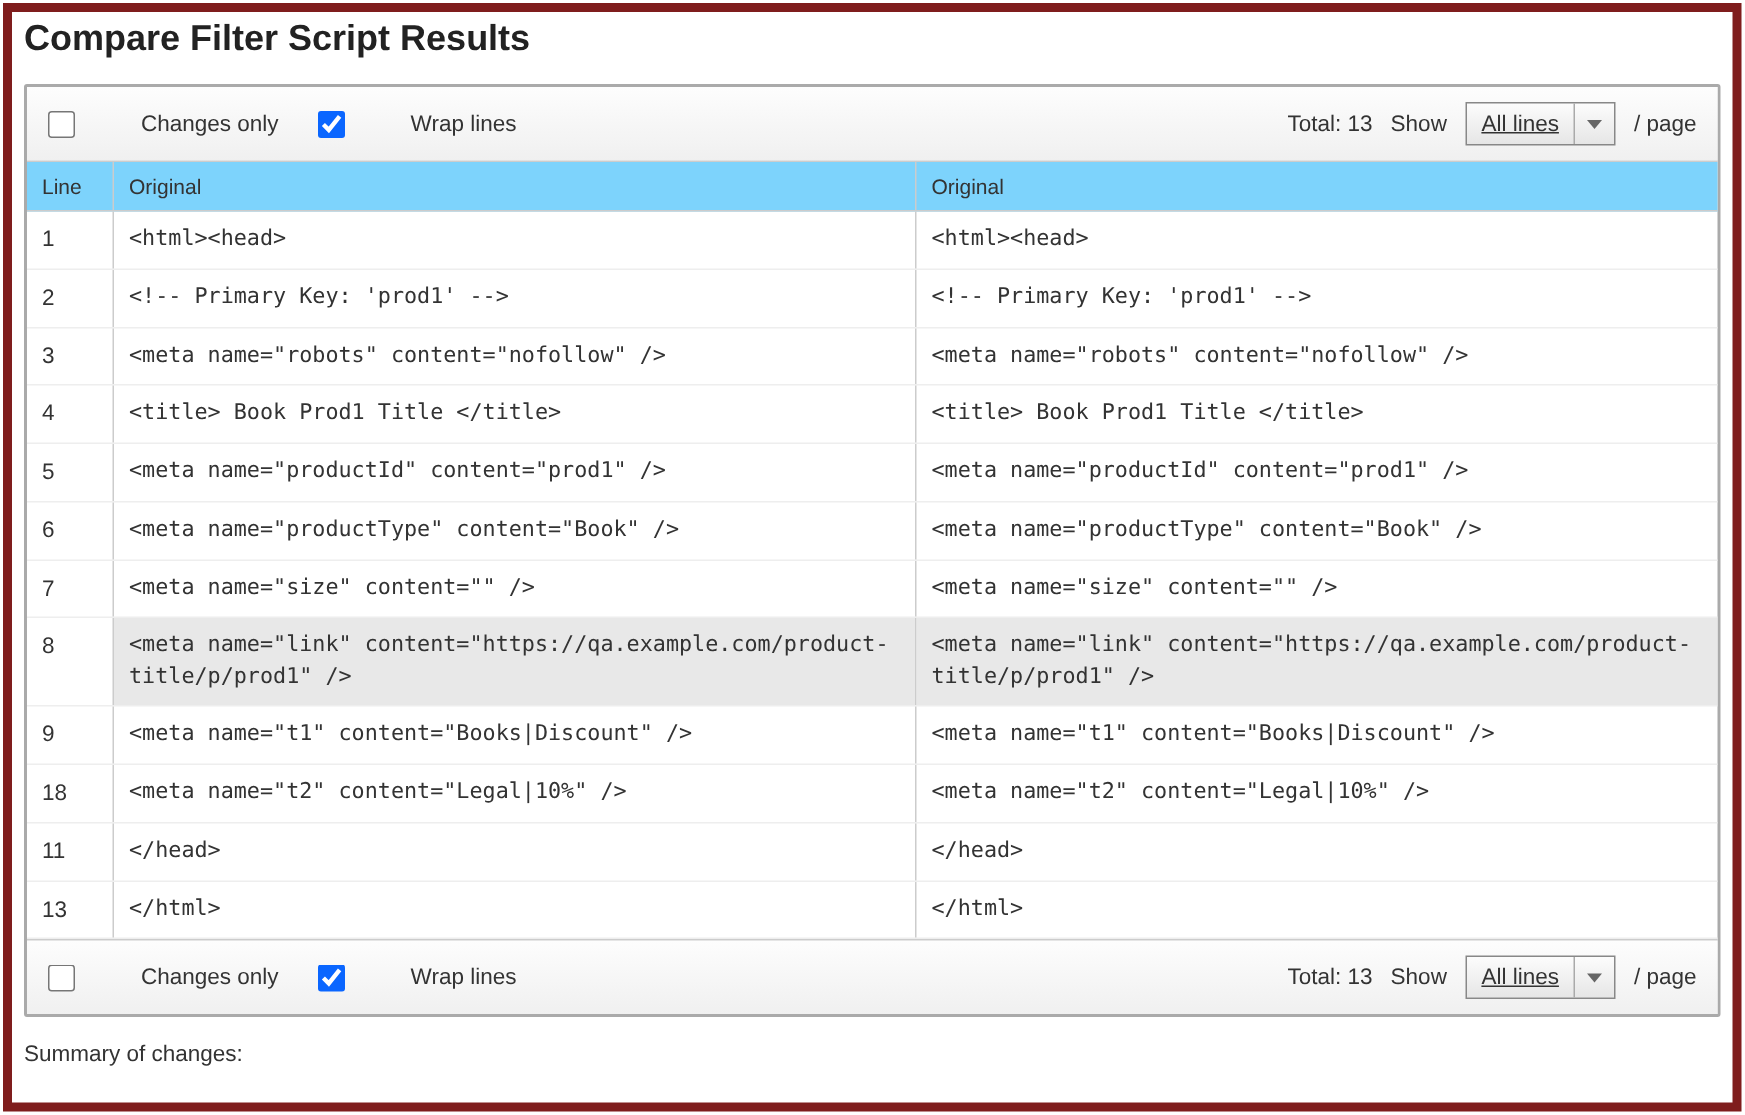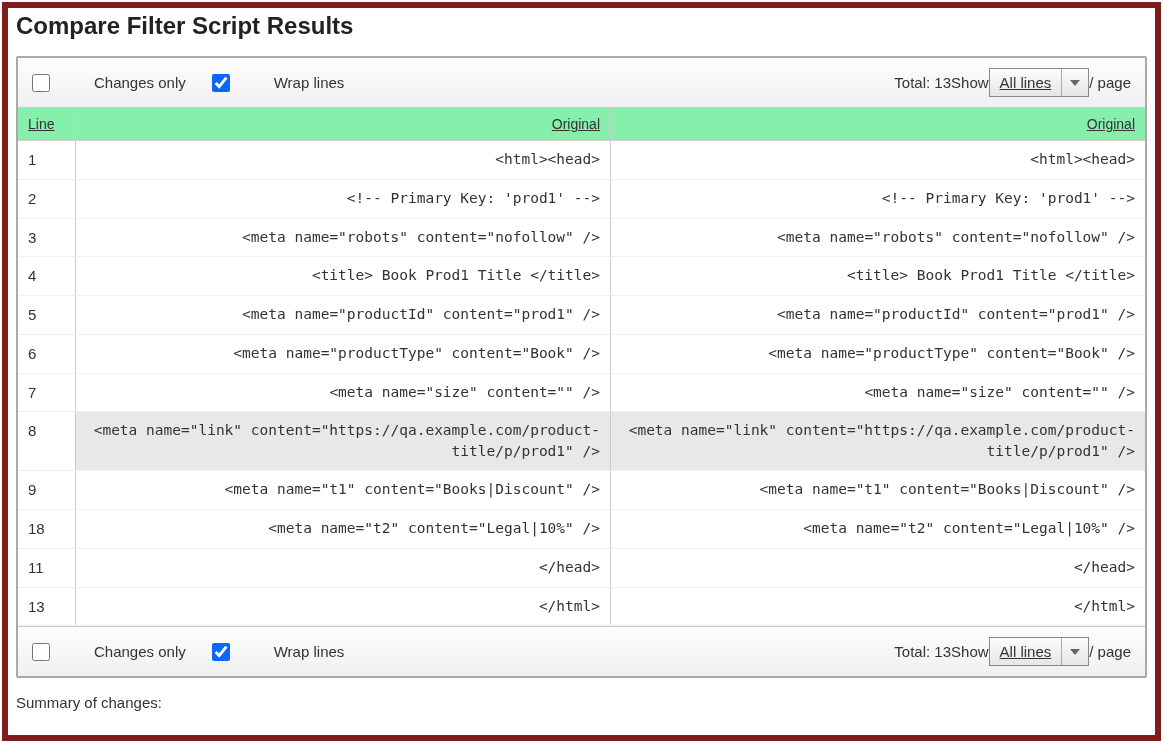--- a/index.html
+++ b/index.html
@@ -46,21 +46,21 @@
       gap: 38px;
     }
     .cb-wrap input[type=checkbox] {
       width:18px; height:18px; margin-right:6px;
       accent-color:#0a66ff;
     }
     .spacer { flex:1; }
     .tb-right {
       display:flex;
       align-items:center;
-      gap:0;
+      gap:12px;
     }
     .select-wrap{
       display:inline-flex;
       border:1px solid #888;
       background:linear-gradient(#fcfcfc,#e6e6e6);
       text-decoration:underline;
     }
     .select-value{
       padding:5px 10px;
       font-size:15px;
@@ -70,33 +70,31 @@
     .select-arrow{
       display:flex;
       align-items:center;
       justify-content:center;
       width:26px;
       color:#666;
     }
     .select-arrow svg{width:10px;height:10px;fill:#666;}
     .grid-header{
       display:flex;
-      background:#86efac;
+      background:#7dd3fc;
       border-bottom:1px solid #ccc;
-      text-decoration:underline;
     }
     .col-line{
       width:58px;
       padding:8px 10px;
       border-right:1px solid #ccc;
     }
     .col-orig,.col-filt{
       flex:1;
       padding:8px 10px;
-      text-align:right;
     }
     .col-orig{border-right:1px solid #ccc;}
     .rows{}
     .row{
       display:flex;
       border-bottom:1px solid #eee;
       font-family: "Consolas","Menlo",monospace;
       font-size:14.5px;
       line-height:1.45;
     }

